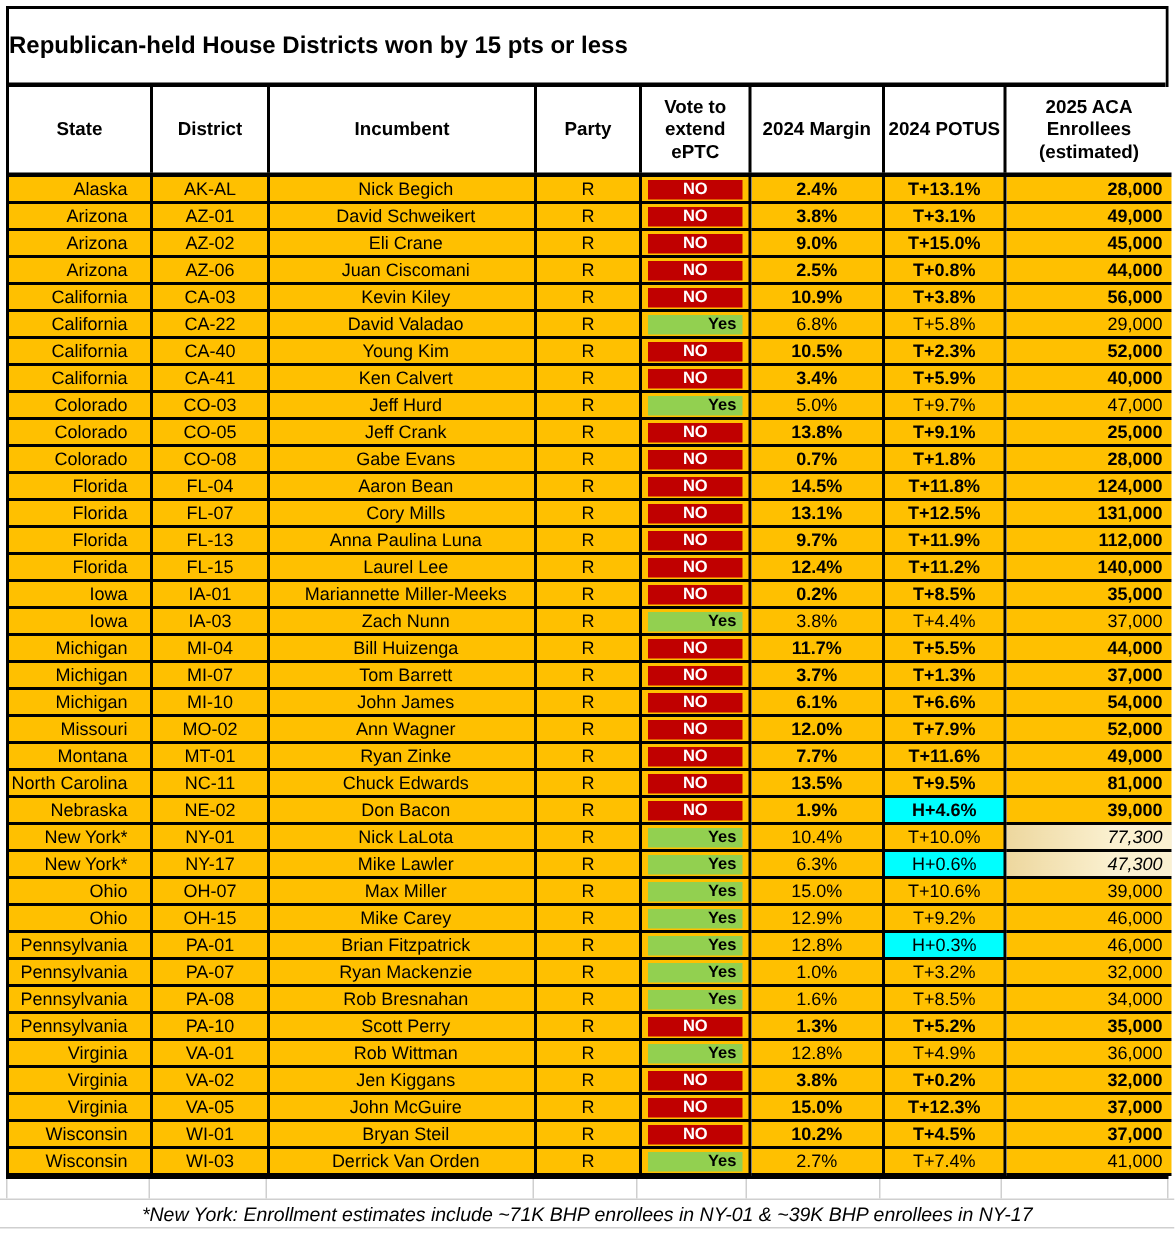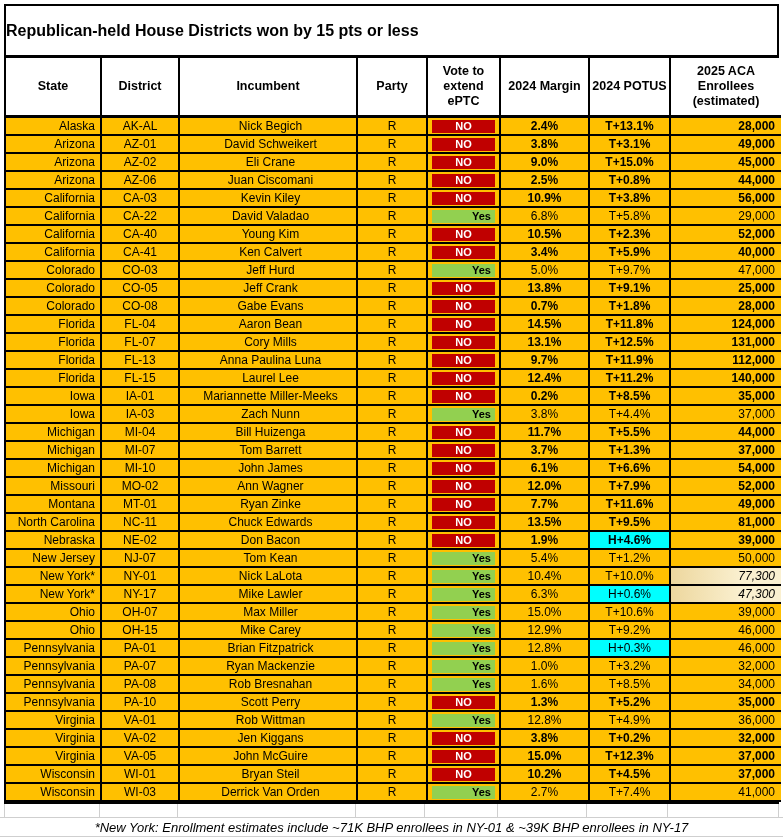--- a/index.html
+++ b/index.html
@@ -26,21 +26,21 @@
   thead th:first-child { border-left: none; margin-top: 11px; }
   thead th:last-child  { border-right: none; }
   thead tr { border-bottom: 3px solid #000; }
   tbody td {
     background: var(--cell-bg); border: 2px solid #000;
     height: 16px; padding: 0; font-size: 12px; line-height: 16px;
     white-space: nowrap; overflow: hidden; vertical-align: middle;
   }
   tbody td:first-child { border-left: none; }
   tbody td:last-child  { border-right: none; }
-  .cell-state     { text-align: right;  padding-right: 5px; }
+  .cell-state     { text-align: right;  padding-right: 15px; }
   .cell-district  { text-align: center; }
   .cell-incumbent { text-align: center;   padding-left: 5px; }
   .cell-party     { text-align: center; }
   .cell-margin, .cell-potus { text-align: center; }
   .cell-enrollees { text-align: right; padding-right: 6px; }
   .row-no .cell-margin, .row-no .cell-potus, .row-no .cell-enrollees { font-weight: bold; }
   .pill {
     margin: 1.5px 4px; height: 13px; line-height: 13.5px;
     text-align: center; font-weight: bold; font-size: 11px;
   }
@@ -374,32 +374,20 @@
             <td class="cell-incumbent">Don Bacon</td>
             <td class="cell-party">R</td>
             <td class="cell-vote">
               <div class="pill pill-no">NO</div>
             </td>
             <td class="cell-margin">1.9%</td>
             <td class="cell-potus hl-cyan">H+4.6%</td>
             <td class="cell-enrollees">39,000</td>
           </tr>
           <tr class="row-yes">
-            <td class="cell-state">New Jersey</td>
-            <td class="cell-district">NJ-07</td>
-            <td class="cell-incumbent">Tom Kean</td>
-            <td class="cell-party">R</td>
-            <td class="cell-vote">
-              <div class="pill pill-yes">Yes</div>
-            </td>
-            <td class="cell-margin">5.4%</td>
-            <td class="cell-potus">T+1.2%</td>
-            <td class="cell-enrollees">50,000</td>
-          </tr>
-          <tr class="row-yes">
             <td class="cell-state">New York*</td>
             <td class="cell-district">NY-01</td>
             <td class="cell-incumbent">Nick LaLota</td>
             <td class="cell-party">R</td>
             <td class="cell-vote">
               <div class="pill pill-yes">Yes</div>
             </td>
             <td class="cell-margin">10.4%</td>
             <td class="cell-potus">T+10.0%</td>
             <td class="cell-enrollees hl-tan">77,300</td>

